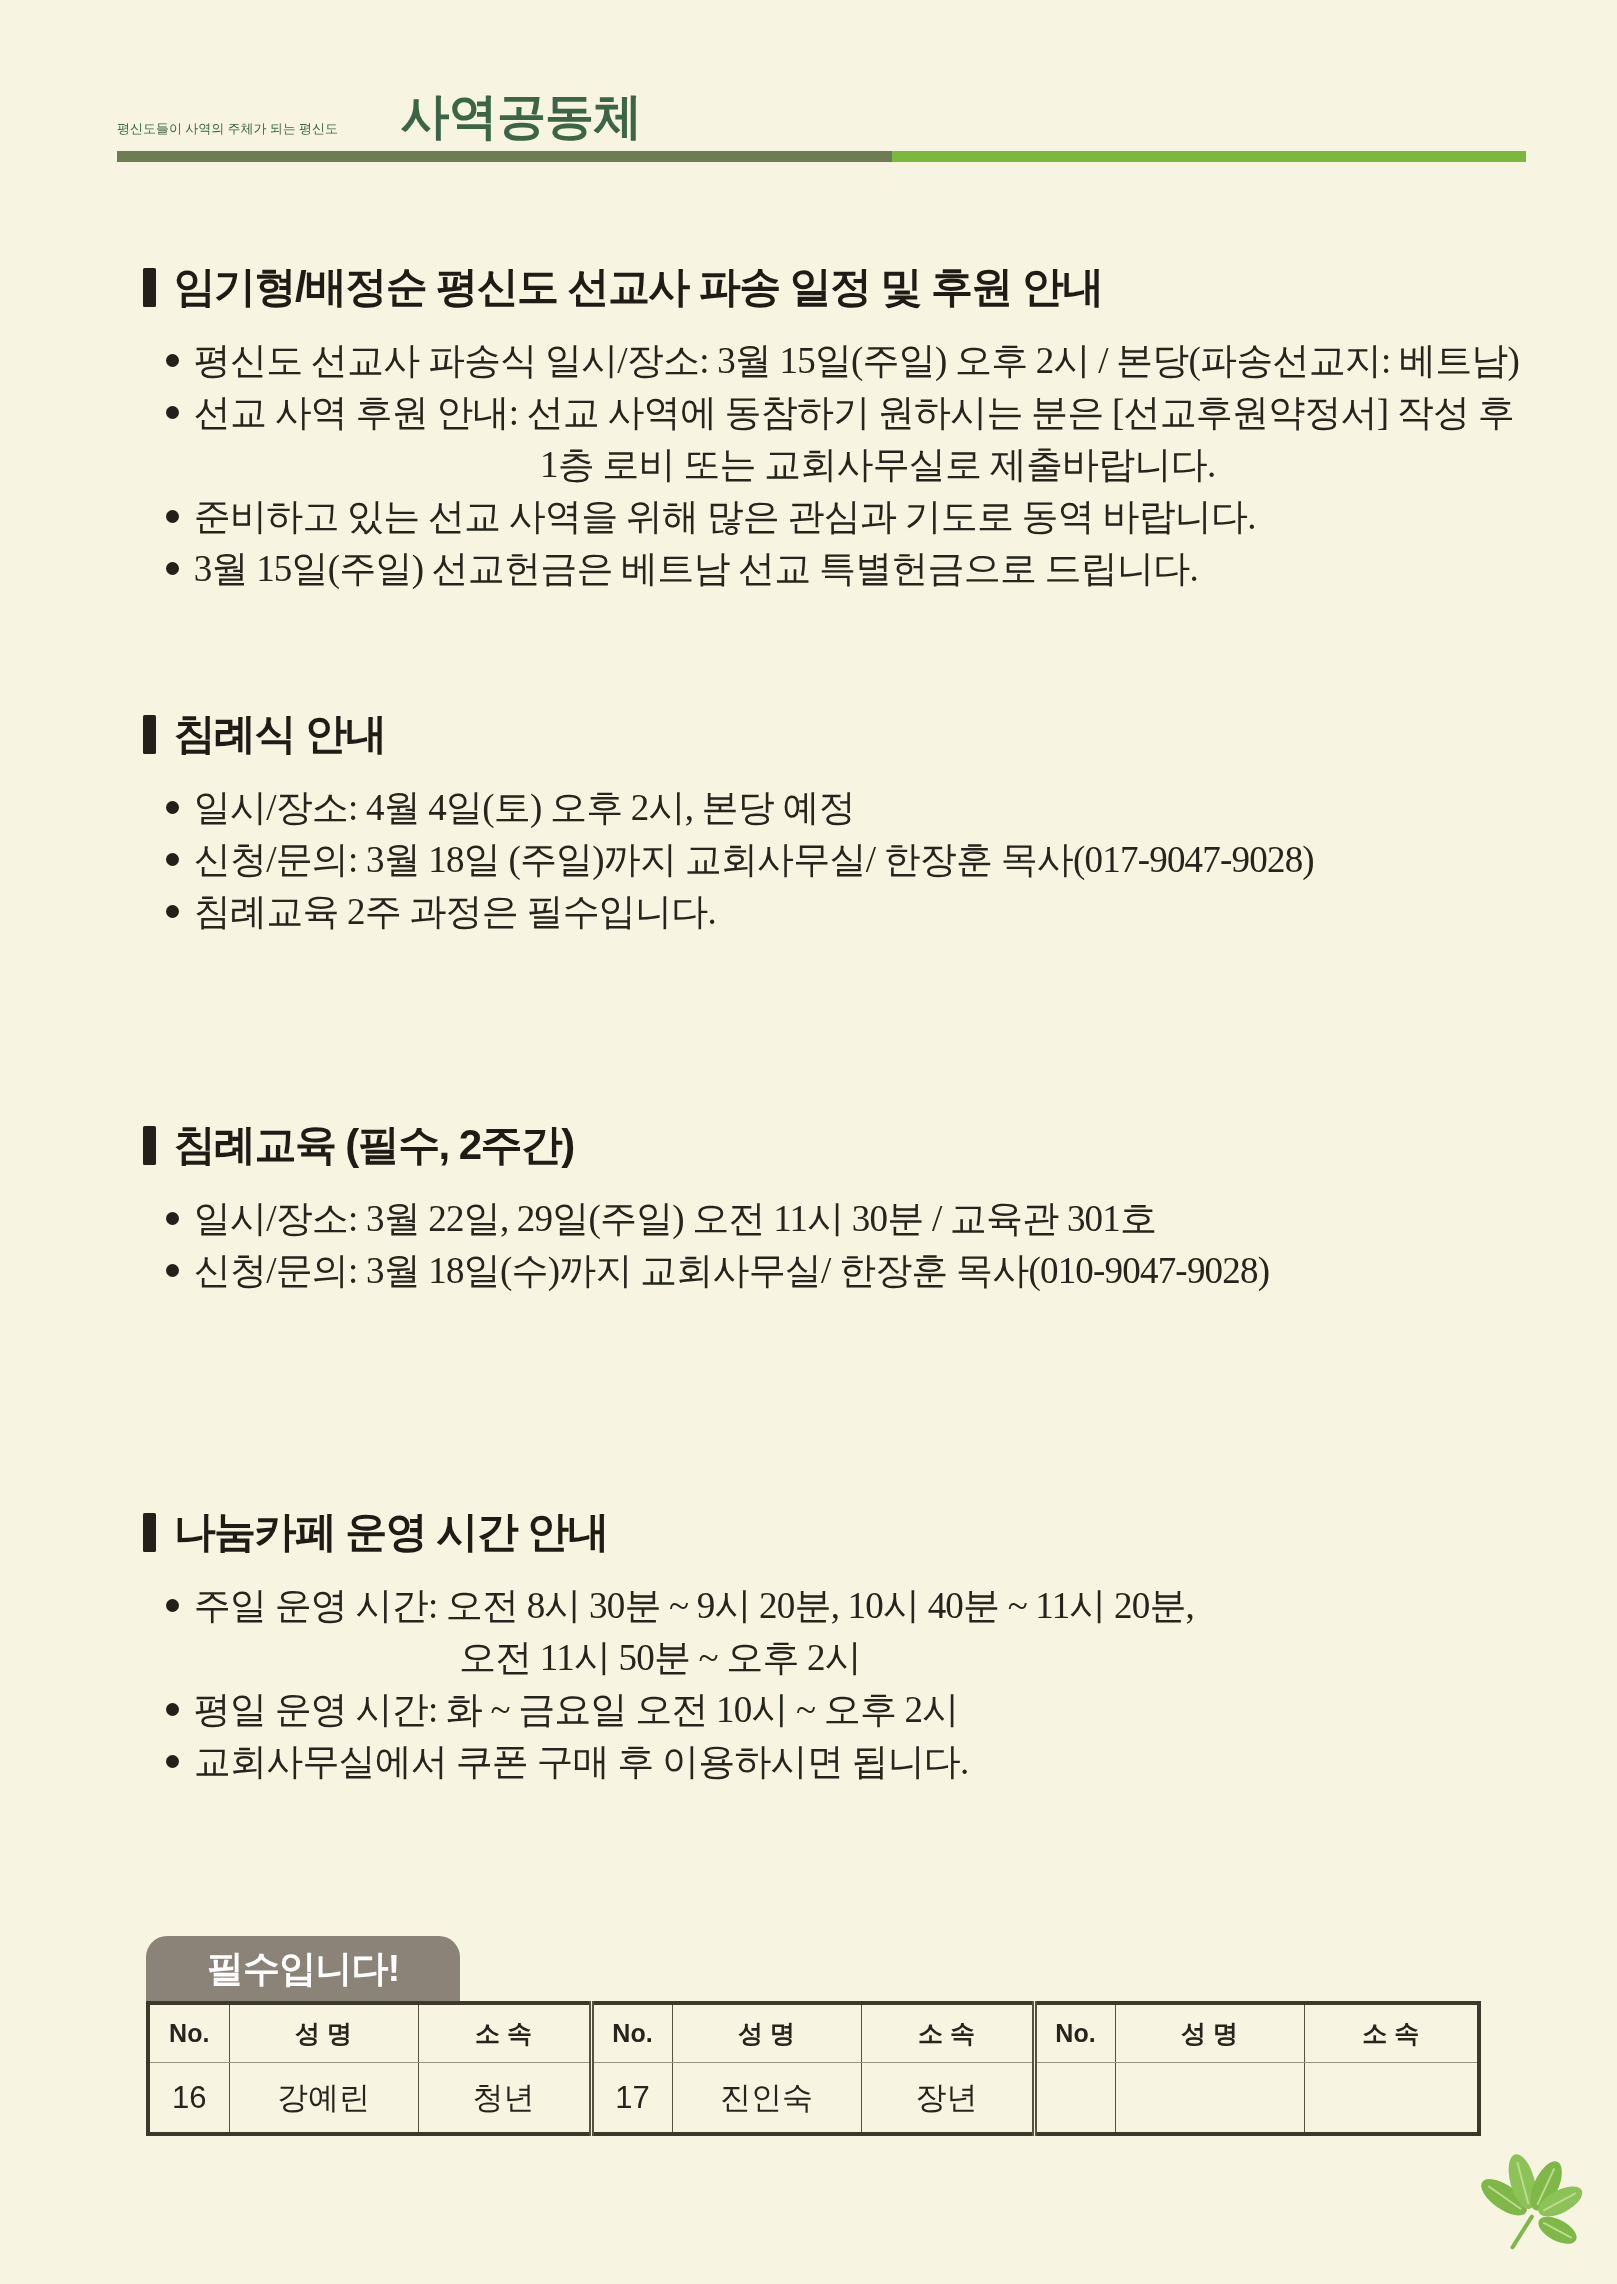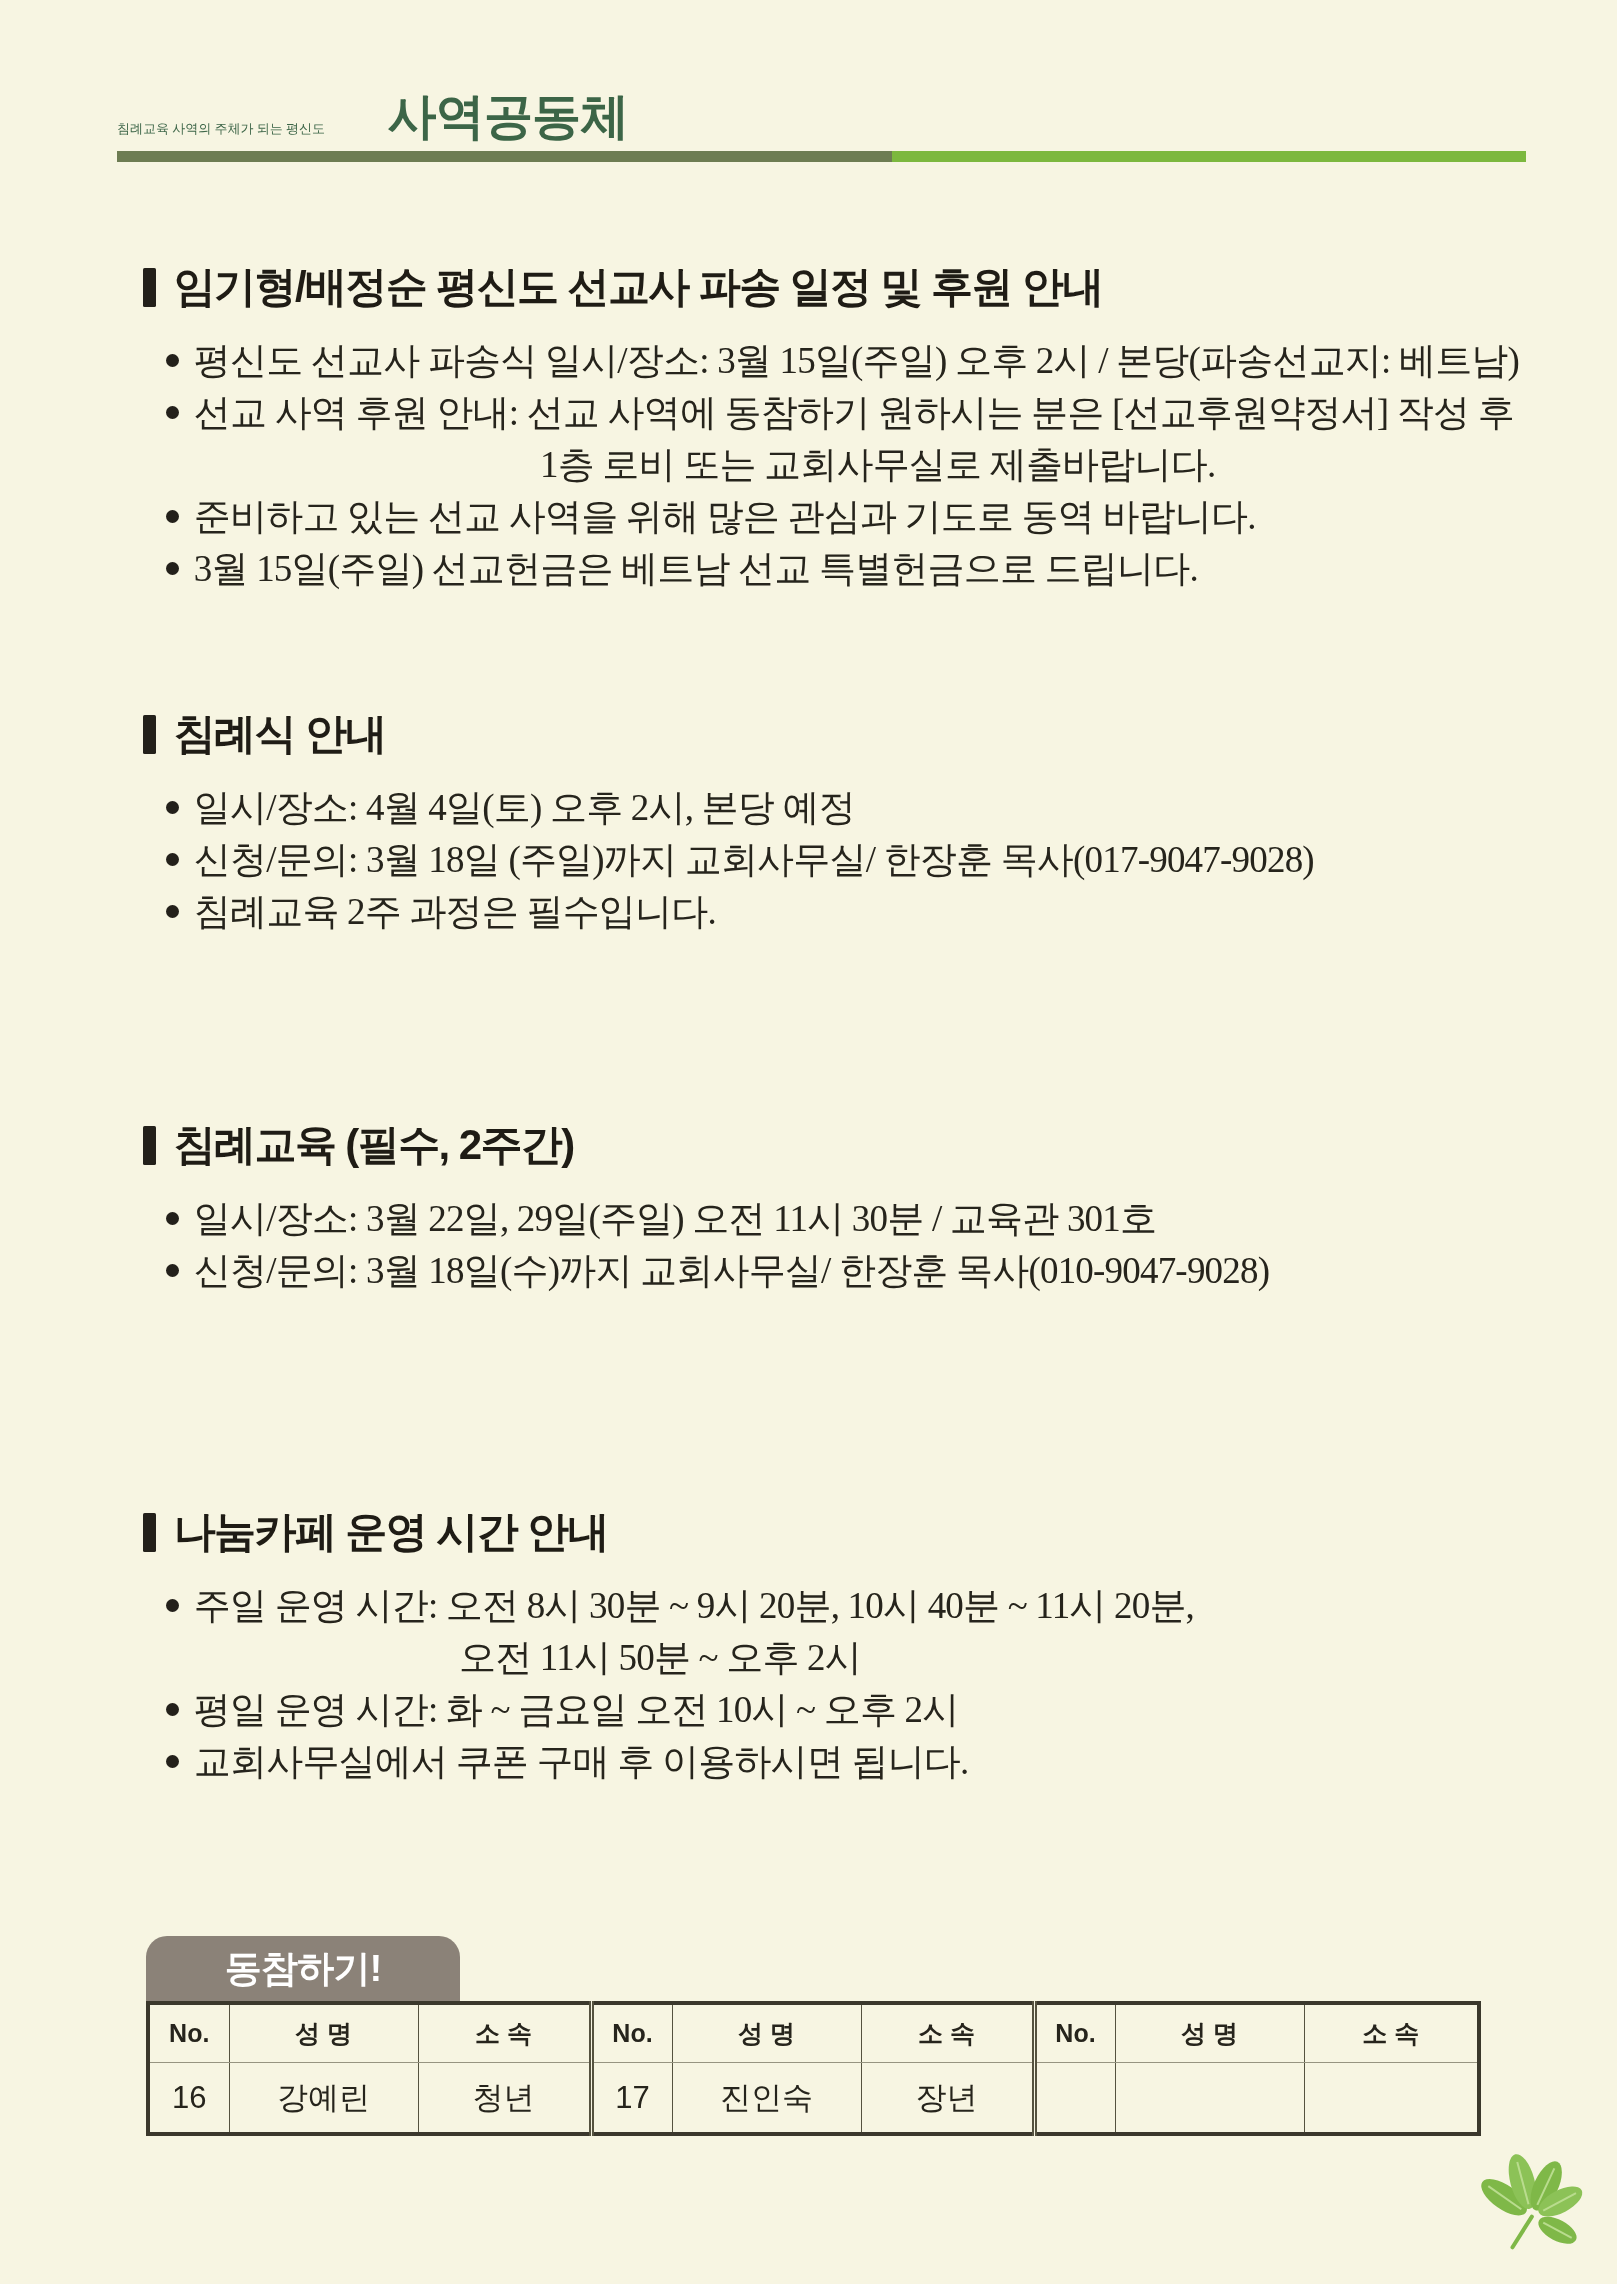--- a/index.html
+++ b/index.html
@@ -60,21 +60,21 @@
 
   
   .leaf { position:absolute; left:1477px; top:2136px; }
 </style>
 </head>
 <body>
 
 <div class="page">
 
   <div class="tagline">
-    <span>침례교육 사역의 주체가 되는 평신도</span>
+    <span>평신도들이 사역의 주체가 되는 평신도</span>
     <span class="tagline-emphasis">사역공동체</span>
   </div>
   <div class="accent-bar">
     <div class="dark"></div>
     <div class="light"></div>
   </div>
 
   <div class="section" id="section-0">
     <div class="sec-title-row">
       <span class="marker"></span>
@@ -152,21 +152,21 @@
       <span>평일 운영 시간: 화 ~ 금요일 오전 10시 ~ 오후 2시</span>
     </div>
     <div class="line">
       <span class="dot"></span>
       <span>교회사무실에서 쿠폰 구매 후 이용하시면 됩니다.</span>
     </div>
   </div>
 
   <div class="welcome">
     <div class="welcome-tab">
-      <span>동참하기!</span>
+      <span>필수입니다!</span>
     </div>
     <table class="roster">
       <colgroup>
         <col style="width:81px">
           <col style="width:189px">
           <col style="width:173px">
         <col style="width:81px">
           <col style="width:189px">
           <col style="width:173px">
         <col style="width:81px">

